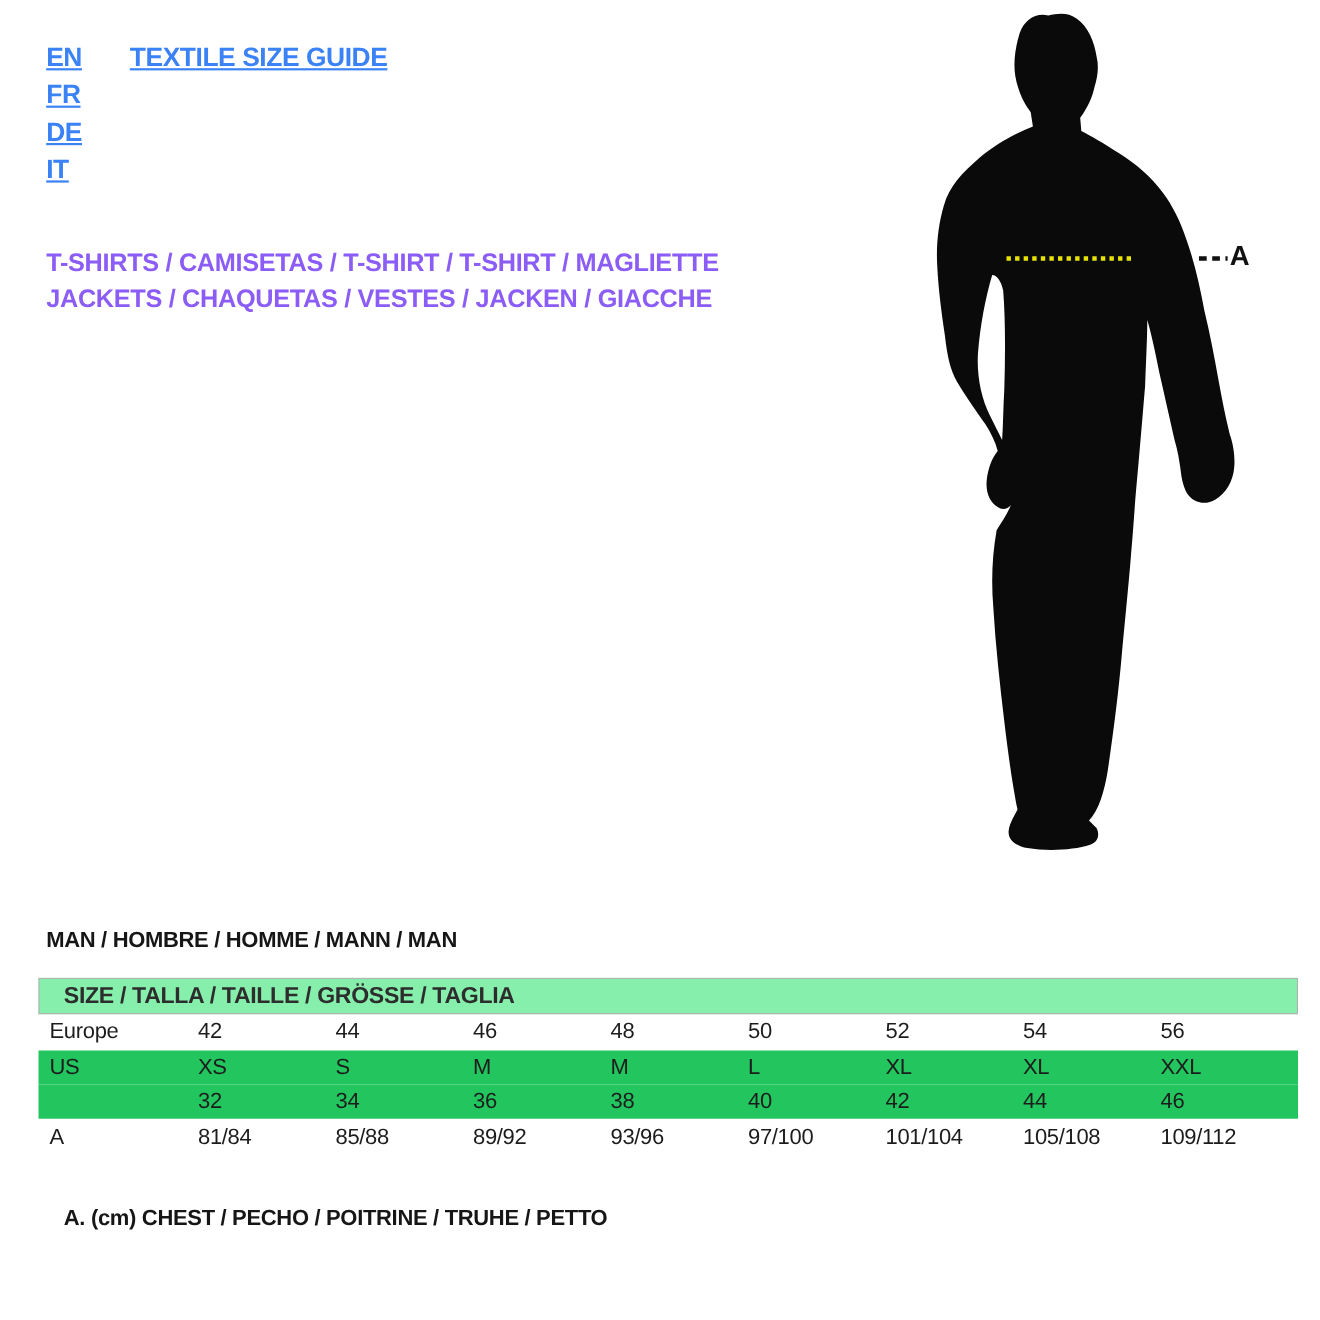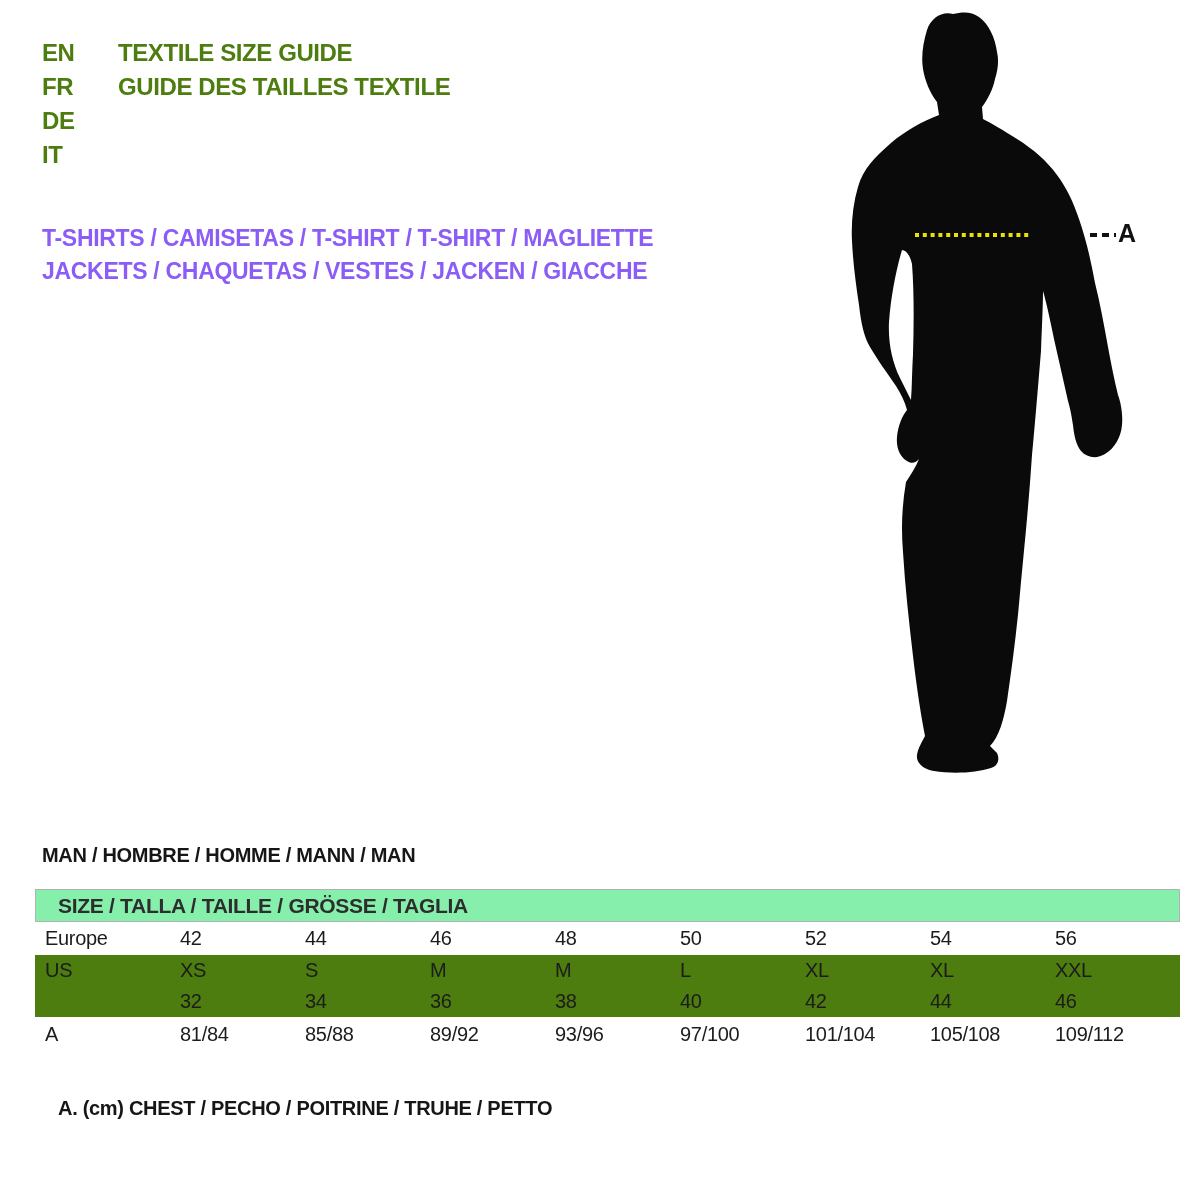--- a/index.html
+++ b/index.html
@@ -10,22 +10,23 @@
     font-family: "Liberation Sans", sans-serif;
     color: #111;
     overflow: hidden;
   }
   .abs { position: absolute; }
 
   
   .lang-block { left: 42px; top: 36px; }
   .lang-row { display: flex; height: 34px; align-items: center; }
   .lang-code, .lang-label {
-    font-size: 24px; font-weight: 700; letter-spacing: -0.4px; color: #4d7c0f;
+    font-size: 24px; font-weight: 700; letter-spacing: -0.4px; color: #3b82f6;
     white-space: nowrap;
+    text-decoration: underline;
   }
   .lang-code { width: 76px; }
 
   
   .category-block { left: 42px; top: 222px; }
   .category-line {
     font-size: 23px; font-weight: 700; letter-spacing: -0.3px; color: #8b5cf6;
     line-height: 33px; white-space: nowrap;
   }
 
@@ -46,21 +47,21 @@
   
   .size-table { left: 35px; top: 889px; width: 1145px; }
   .t-header {
     height: 31px; line-height: 31px;
     background: #86efac;
     border: 1px solid #b2b2b2;
     padding-left: 22px;
     font-size: 21px; font-weight: 700; letter-spacing: -0.3px; color: #2d2d2d;
   }
   .t-row { display: grid; grid-template-columns: 145px repeat(8, 1fr); align-items: center; }
-  .t-row.shaded { background: #4d7c0f; }
+  .t-row.shaded { background: #22c55e; }
   .r0 { height: 33px; } .r1 { height: 31px; } .r2 { height: 31px; } .r3 { height: 34px; }
   .t-label { padding-left: 10px; font-size: 20px; color: #1c1c1c; letter-spacing: -0.3px; }
   .t-val { text-align: left; font-size: 20px; color: #1c1c1c; letter-spacing: -0.3px; }
 
   
   .footnote {
     left: 58px; top: 1097px;
     font-size: 20px; font-weight: 700; letter-spacing: -0.3px; color: #161616;
     white-space: nowrap;
   }
@@ -68,21 +69,20 @@
 </head>
 <body>
 
 <div class="abs lang-block">
   <div class="lang-row">
     <span class="lang-code">EN</span>
     <span class="lang-label">TEXTILE SIZE GUIDE</span>
   </div>
   <div class="lang-row">
     <span class="lang-code">FR</span>
-    <span class="lang-label">GUIDE DES TAILLES TEXTILE</span>
   </div>
   <div class="lang-row">
     <span class="lang-code">DE</span>
   </div>
   <div class="lang-row">
     <span class="lang-code">IT</span>
   </div>
 </div>
 
 <div class="abs category-block">

